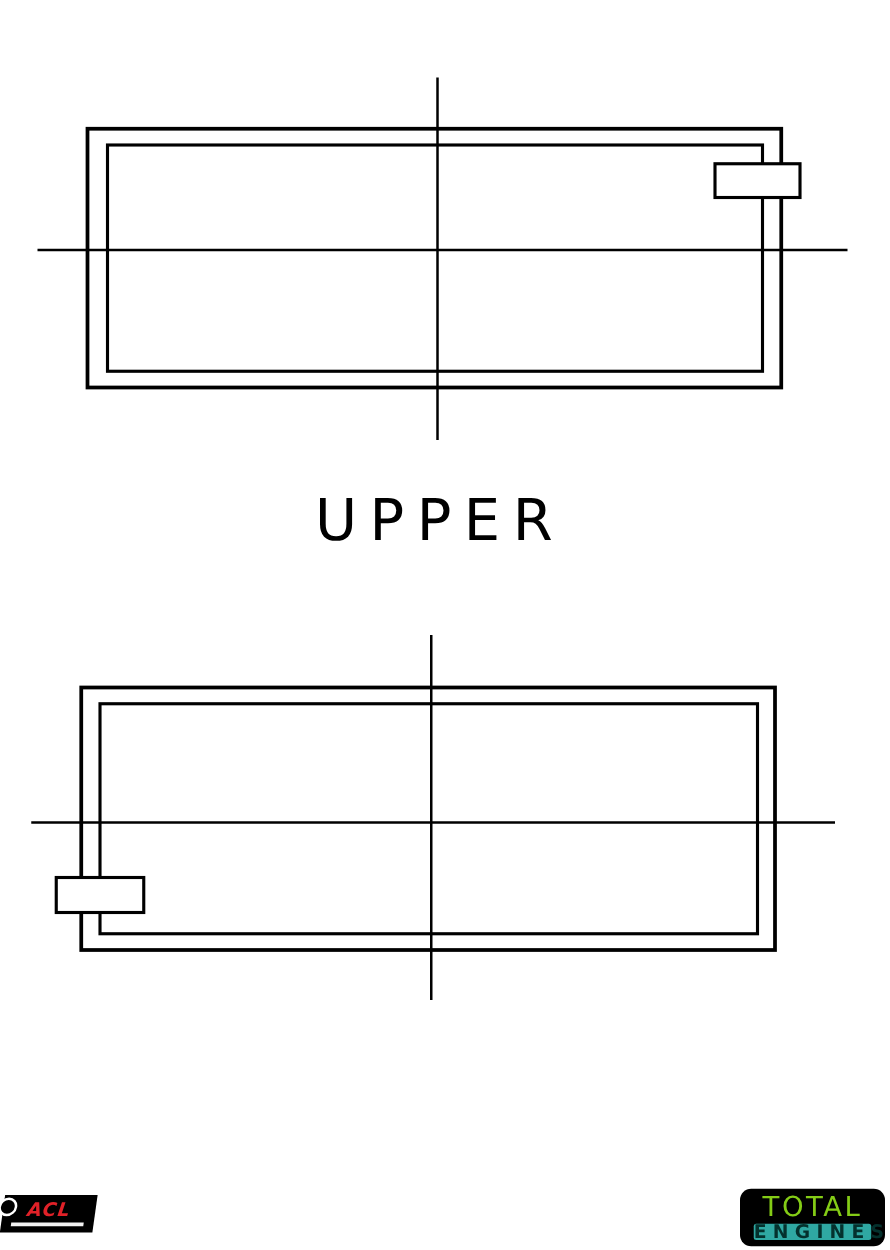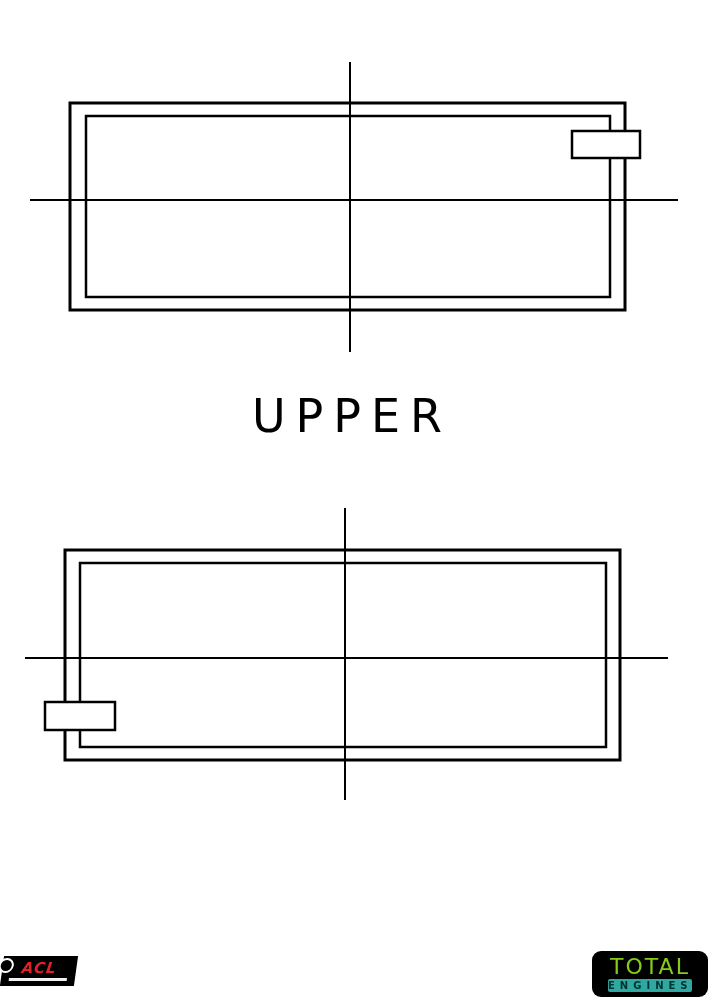--- a/index.html
+++ b/index.html
@@ -55,22 +55,22 @@
     display:flex;flex-direction:column;
     align-items:center;justify-content:center;
     gap:2px;
   }
   .te-total{
     color:#84cc16;font-weight:normal;
     font-size:22px;line-height:20px;letter-spacing:2px;
   }
   .te-engines{
     background:#2fa8a2;color:#04312d;
-    width:84px;text-align:center;
-    font-size:10px;line-height:13px;
+    width:94px;text-align:center;
+    font-size:15px;line-height:13px;
     font-weight:bold;letter-spacing:5px;
     border-radius:2px;
   }
 </style>
 </head>
 <body>
 
 <div class="stage">
 
   <svg class="drawing" width="712" height="1000" viewBox="0 0 712 1000">

